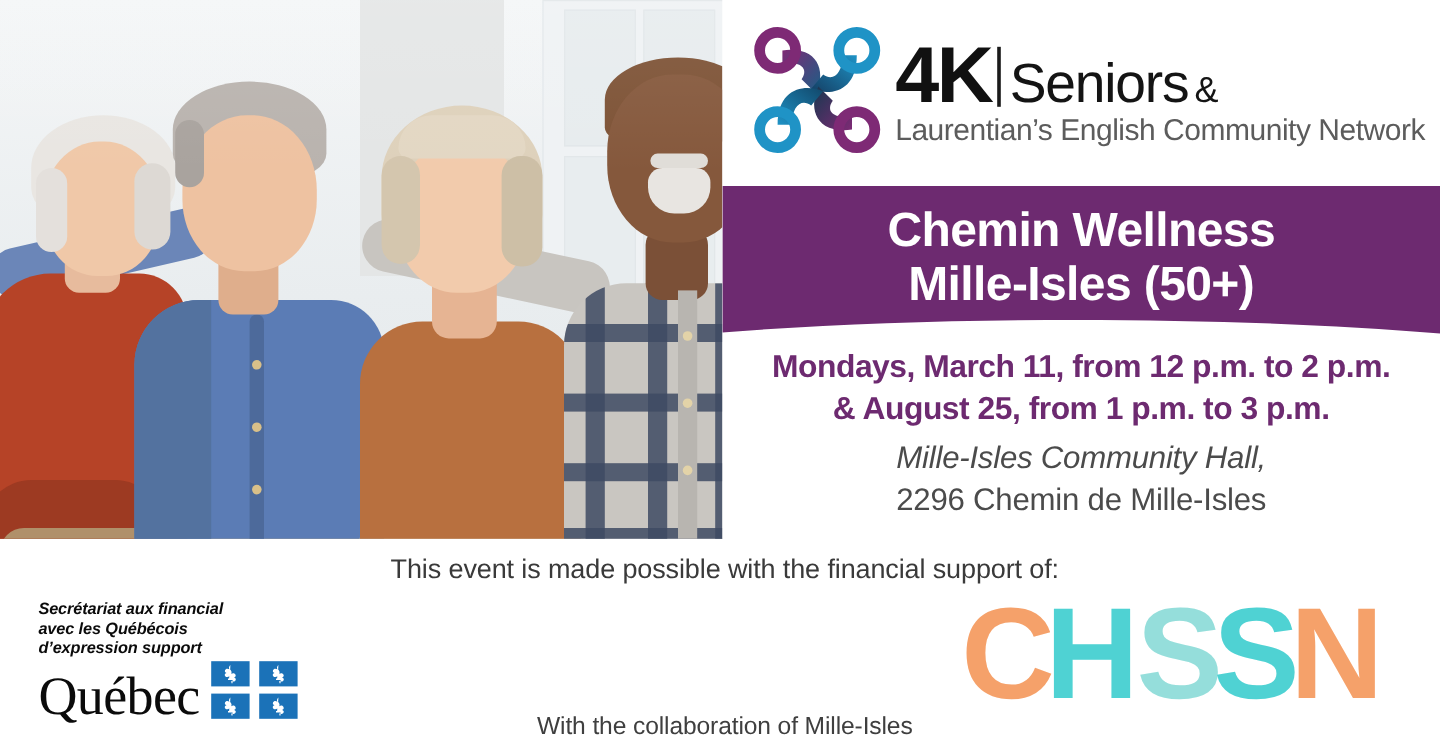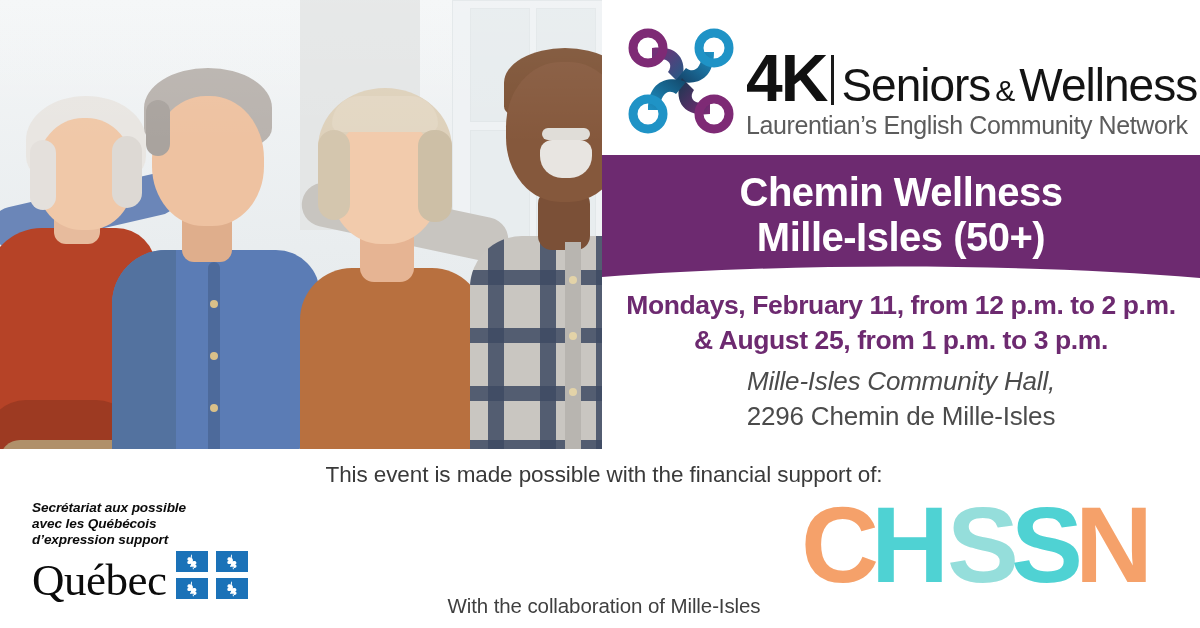--- a/index.html
+++ b/index.html
@@ -85,21 +85,21 @@
   .p4-beard{left:540px;top:140px;width:52px;height:38px;background:#e8e5e1;border-radius:12px 12px 22px 22px;}
   .p4-mous{left:542px;top:128px;width:48px;height:12px;background:#e0ddd8;border-radius:6px;}
   .p4-hand{left:756px;top:288px;width:48px;height:46px;background:#8a5c3f;border-radius:18px;}
 
   .photo-veil{position:absolute;inset:0;background:linear-gradient(180deg,rgba(255,255,255,.10),rgba(255,255,255,0) 32%);}
 
   
   .right{position:absolute;left:602px;top:0;width:598px;height:449px;background:#fff;}
 
   
-  .logo-row{position:absolute;left:20px;top:10px;width:566px;height:130px;display:flex;align-items:flex-end;}
+  .logo-row{position:absolute;left:20px;top:10px;width:566px;height:130px;display:flex;align-items:center;}
   .logo-mark{width:118px;height:118px;flex:0 0 118px;position:relative;}
   .logo-text{margin-left:6px;padding-top:6px;}
   .logo-line1{display:flex;align-items:baseline;white-space:nowrap;}
   .lg-4k{font-family:"Liberation Sans", sans-serif;font-weight:bold;font-size:66px;line-height:.92;color:#111;letter-spacing:-2px;}
   .lg-bar{display:inline-block;width:3px;height:50px;background:#1a1a1a;margin:0 7px 0 5px;position:relative;top:4px;}
   .lg-sw{font-family:"Liberation Sans", sans-serif;font-size:46px;line-height:1;color:#141414;letter-spacing:-1px;}
   .lg-amp{font-size:30px;}
   .lg-tag{font-family:"Liberation Sans", sans-serif;font-size:25px;color:#5c5c5c;letter-spacing:-.4px;margin-top:2px;white-space:nowrap;}
 
   
@@ -244,52 +244,51 @@
             <circle cx="26" cy="92" r="15" fill="none" stroke="#1f93c6" stroke-width="9"></circle>
             <circle cx="92" cy="92" r="15" fill="none" stroke="#7e2a75" stroke-width="9"></circle>
           </svg>
         </div>
         <div class="logo-text">
           <div class="logo-line1">
             <span class="lg-4k">4K</span>
             <span class="lg-bar"></span>
             <span class="lg-sw">Seniors</span>
             <span class="lg-sw lg-amp" style="margin:0 5px;">&amp;</span>
-            <span class="lg-sw">Wellness</span>
           </div>
           <div class="lg-tag">Laurentian’s English Community Network</div>
         </div>
       </div>
 
       <div class="banner">
         <svg class="banner-svg" viewBox="0 0 598 126" preserveAspectRatio="none" aria-hidden="true">
           <path d="M0,0 L598,0 L598,123 C420,108 180,108 0,122 Z" fill="#6d2a70"></path>
         </svg>
         <div class="banner-text">
           <div class="banner-line">Chemin Wellness</div>
           <div class="banner-line">Mille-Isles (50+)</div>
         </div>
       </div>
 
       <div class="details">
-        <div class="d-bold">Mondays, February 11, from 12 p.m. to 2 p.m.</div>
+        <div class="d-bold">Mondays, March 11, from 12 p.m. to 2 p.m.</div>
         <div class="d-bold">&amp; August 25, from 1 p.m. to 3 p.m.</div>
         <div class="d-reg first">Mille-Isles Community Hall,</div>
         <div class="d-reg">2296 Chemin de Mille-Isles</div>
       </div>
 
     </div>
   </div>
 
   <div class="bottom">
 
     <div class="support-line">This event is made possible with the financial support of:</div>
 
     <div class="quebec">
-      <div class="q-sec">Secrétariat aux possible</div>
+      <div class="q-sec">Secrétariat aux financial</div>
       <div class="q-sec">avec les Québécois</div>
       <div class="q-sec">d’expression support</div>
       <div class="q-row">
         <div class="q-word">Québec</div>
         <div class="q-flags">
           <div class="q-flag">
             <svg viewBox="0 0 32 21" width="32" height="21">
                 <g fill="#fff">
                   <path d="M16 3.2c-1.1 1.1-1.5 2.3-.9 3.5-1.6-.9-3.1-.5-3.6.8-.4 1.1.2 2 1.3 2.3-.9.2-1.5.8-1.5 1.6 0 1 .9 1.7 2.1 1.7.7 0 1.3-.2 1.7-.6l-.2 2h-.9v1.2h3.8V18.3h-.9l-.2-2c.4.4 1 .6 1.7.6 1.2 0 2.1-.7 2.1-1.7 0-.8-.6-1.4-1.5-1.6 1.1-.3 1.7-1.2 1.3-2.3-.5-1.3-2-1.7-3.6-.8.6-1.2.2-2.4-.9-3.5z"></path>
                 </g>

